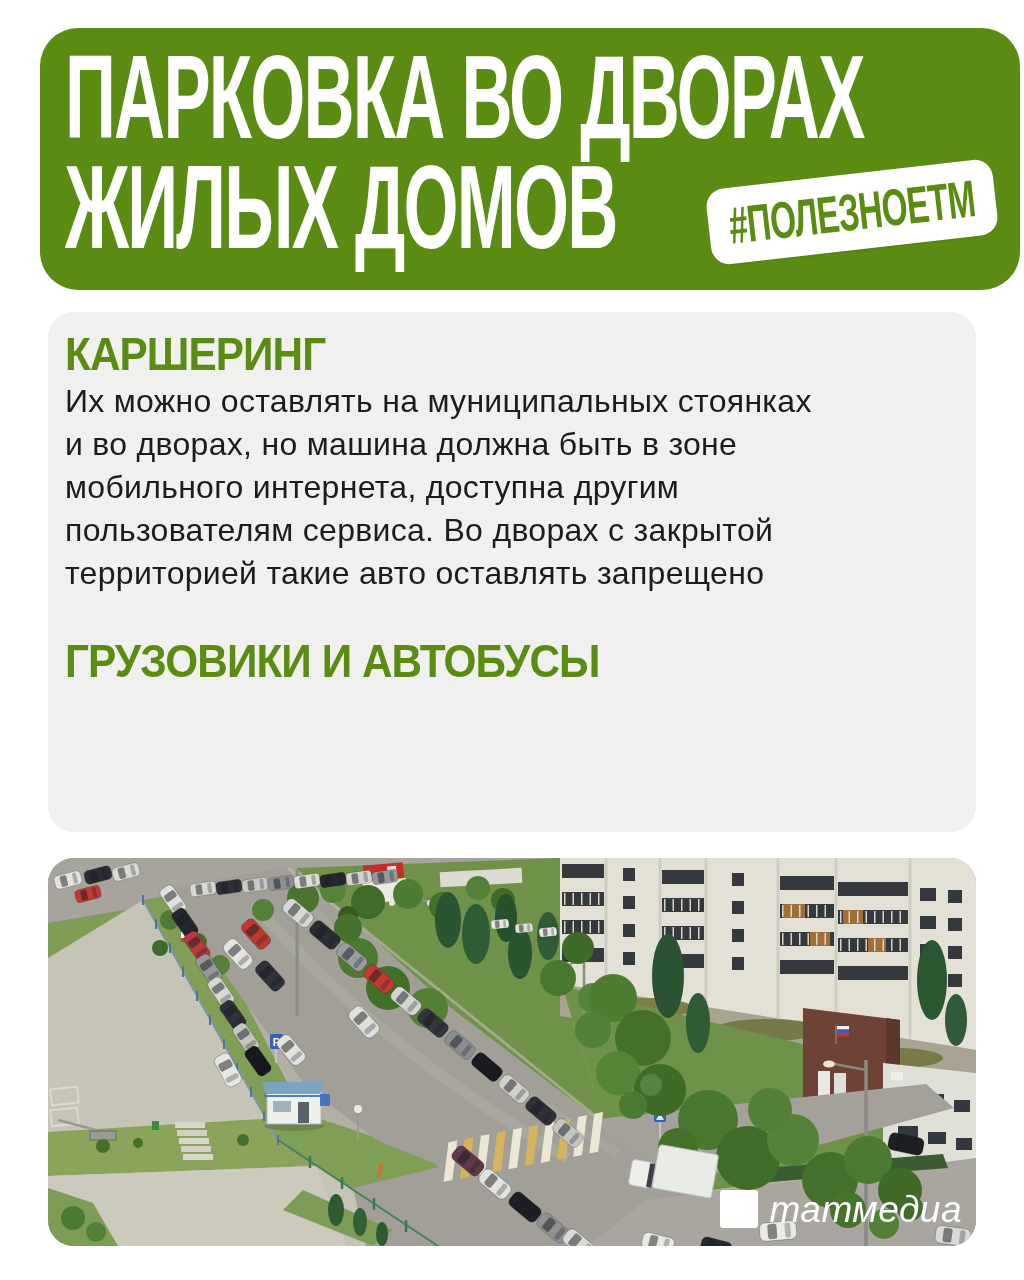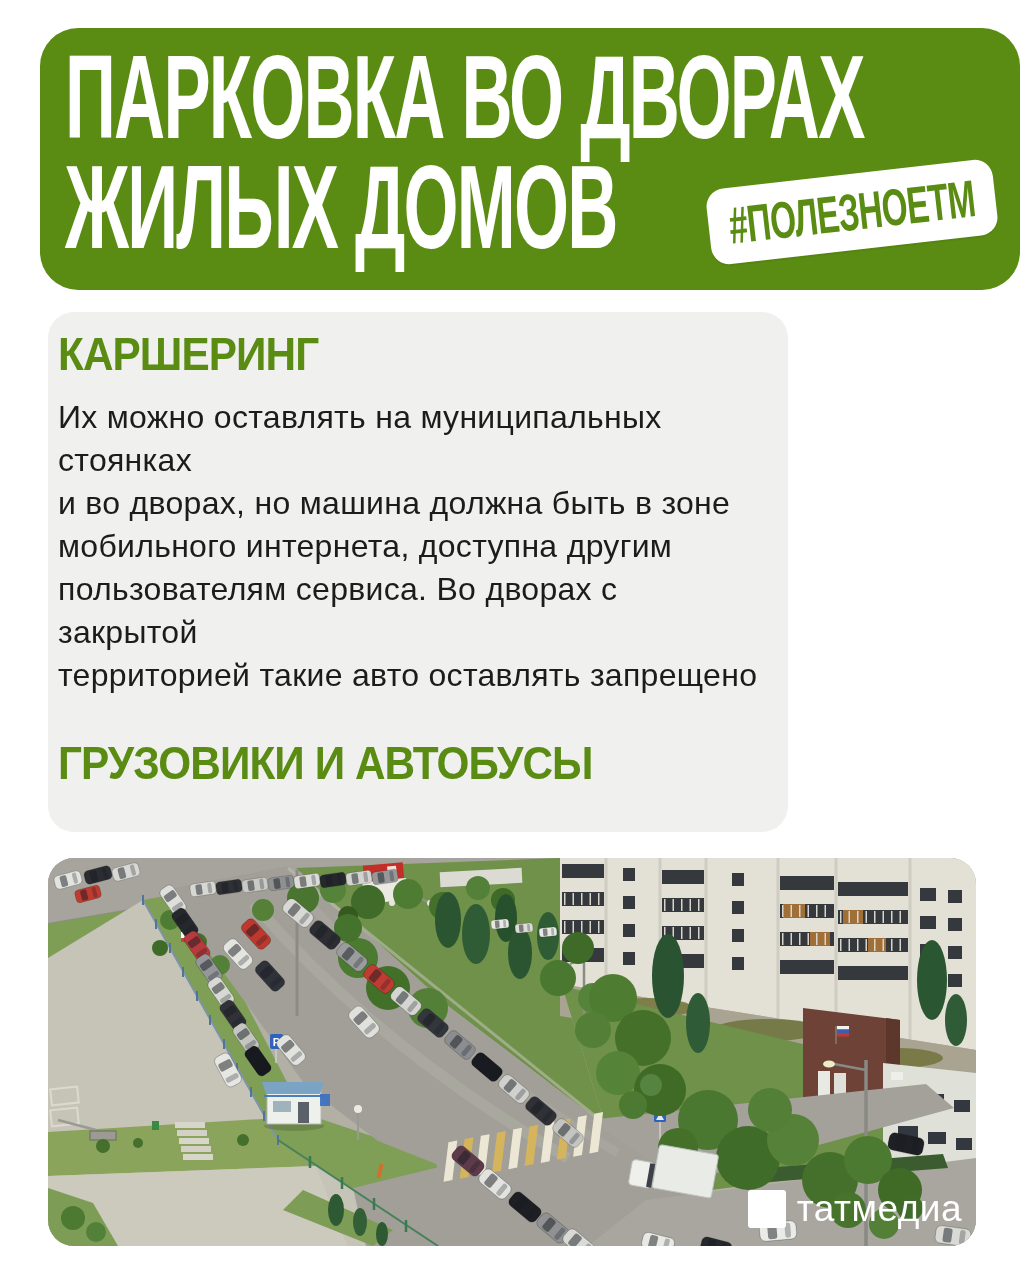--- a/index.html
+++ b/index.html
@@ -24,43 +24,43 @@
     background:#ffffff;border-radius:18px;transform:rotate(-6.5deg);
     display:flex;align-items:center;justify-content:center;
     box-shadow:0 2px 0 rgba(0,0,0,.05);
   }
   .badge span{
     color:#5a8c13;font-weight:bold;font-size:52px;letter-spacing:-1px;
     transform:scaleX(.64);white-space:nowrap;
   }
   
   .card{
-    position:absolute;left:48px;top:312px;width:740px;height:520px;
+    position:absolute;left:48px;top:312px;width:928px;height:520px;
     background:#f0f0ee;border-radius:26px;box-sizing:border-box;
-    padding:18px 26px 0 10px;
+    padding:18px 26px 0 17px;
   }
   .section-heading{
     display:inline-block;color:#5a8c13;font-weight:bold;font-size:46px;
     line-height:1.05;white-space:nowrap;margin:0;
     transform:scaleX(.92);transform-origin:0 0;letter-spacing:-1px;
   }
   .section-body{
     font-size:32px;line-height:43px;color:#1c1c1c;letter-spacing:.3px;
-    white-space:pre-line;margin-top:18px;
+    white-space:pre-line;margin-top:2px;
   }
   .section + .section{margin-top:42px;}
   
   .photo{
     position:absolute;left:48px;top:858px;width:928px;height:388px;
     border-radius:26px;overflow:hidden;background:#b2afa5;
   }
   .photo svg{display:block;width:100%;height:100%;}
   .watermark{
     position:absolute;right:14px;bottom:18px;
-    display:flex;align-items:flex-start;gap:11px;
+    display:flex;align-items:flex-end;gap:11px;font-style:italic;
   }
   .watermark .sq{width:38px;height:38px;background:#ffffff;border-radius:3px;}
   .watermark .txt{color:#ffffff;font-size:37px;letter-spacing:.5px;line-height:1;}
 </style>
 </head>
 <body>
 
 <div class="header">
   <div class="title">
     <span class="title-line">ПАРКОВКА ВО ДВОРАХ</span>

